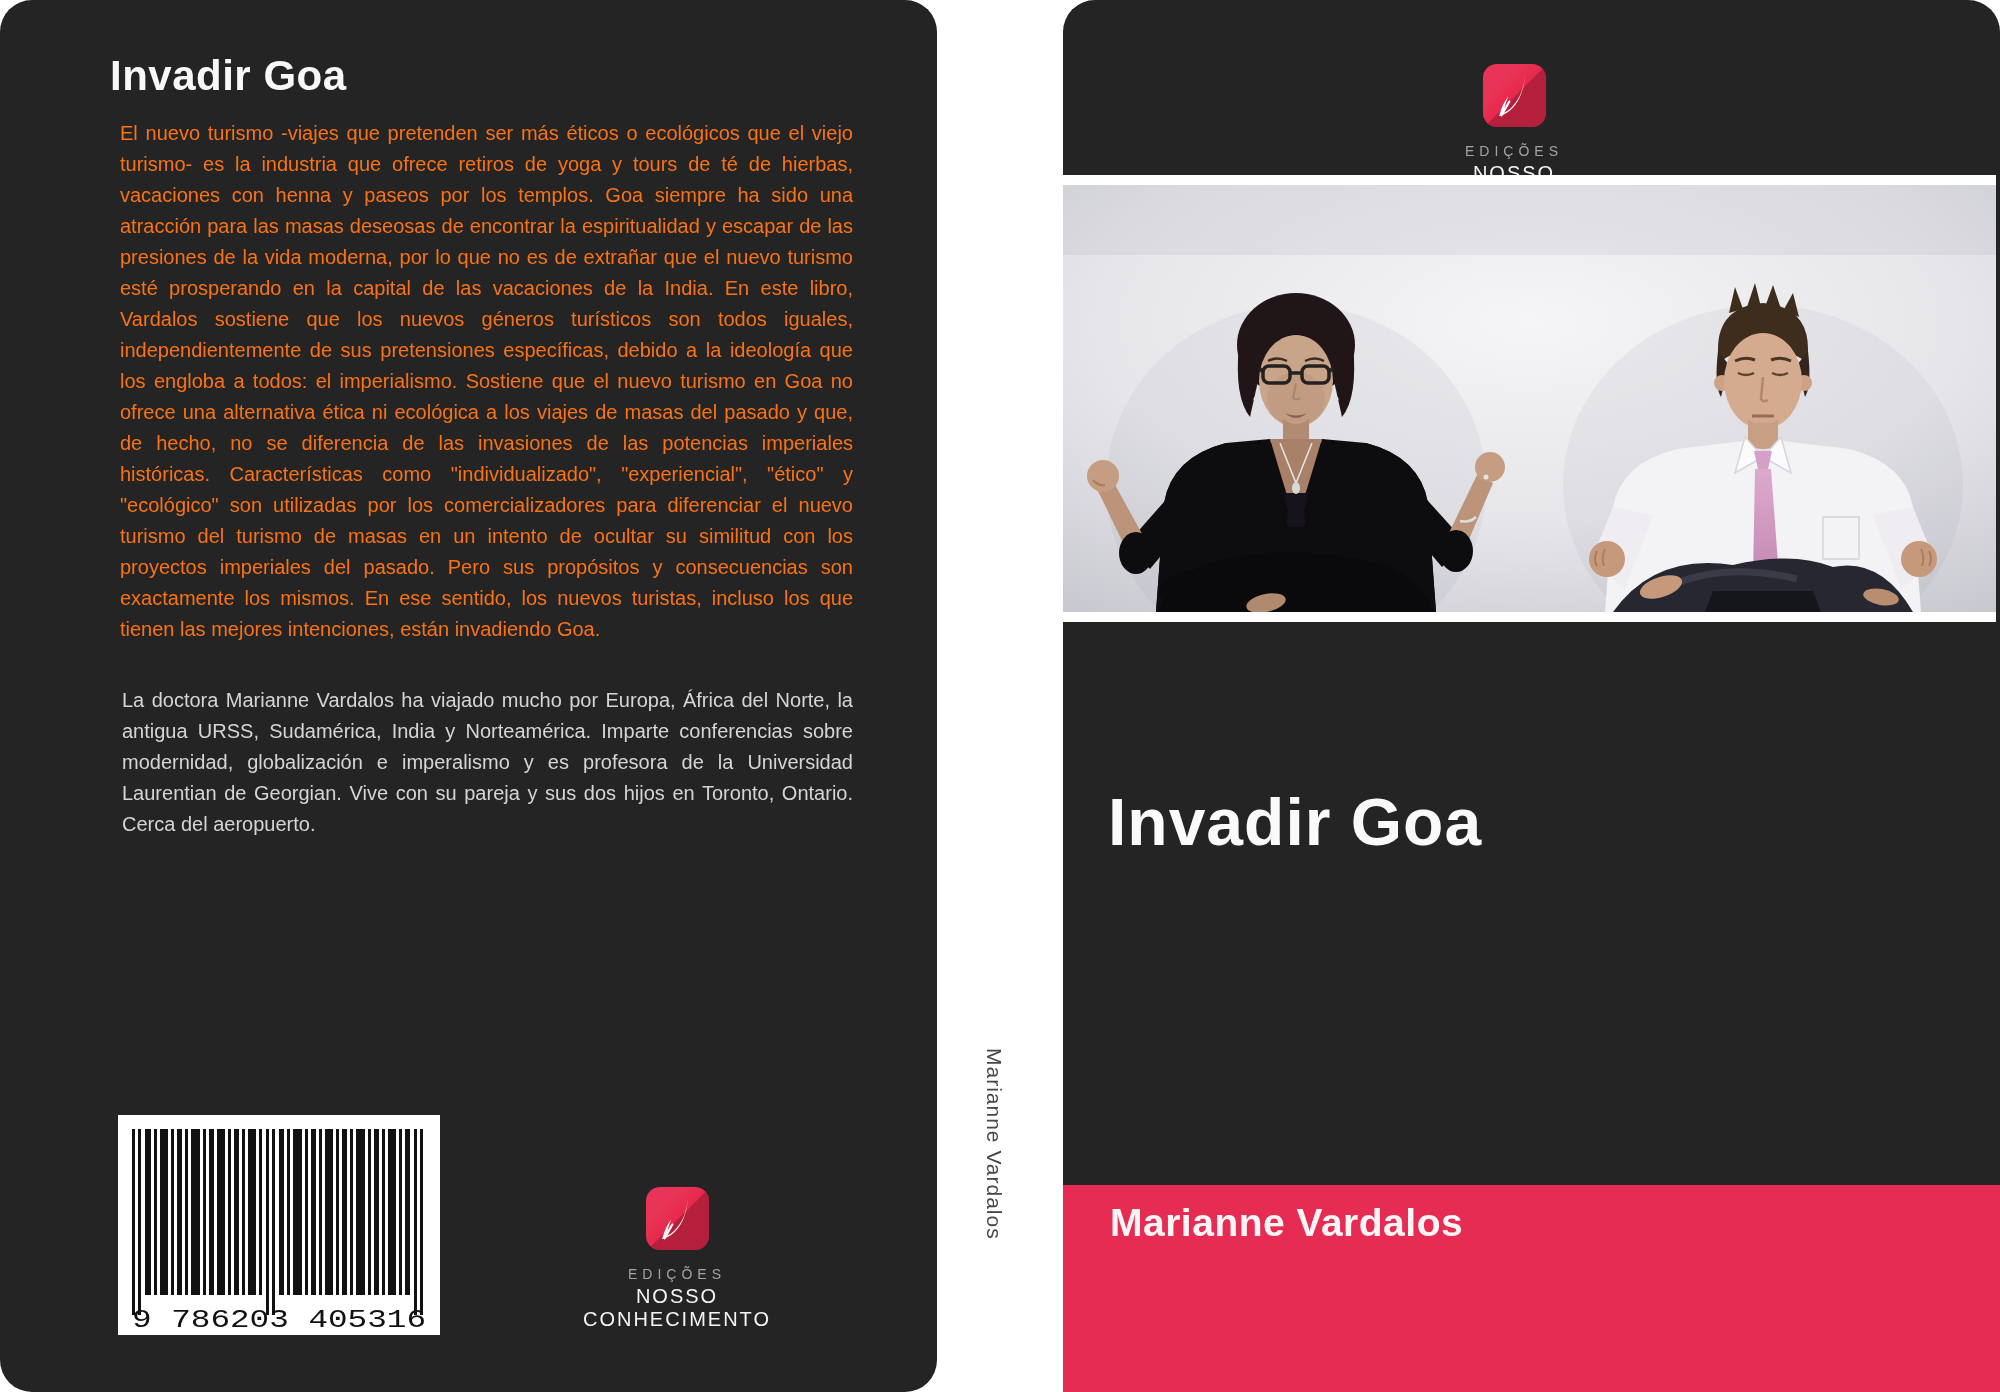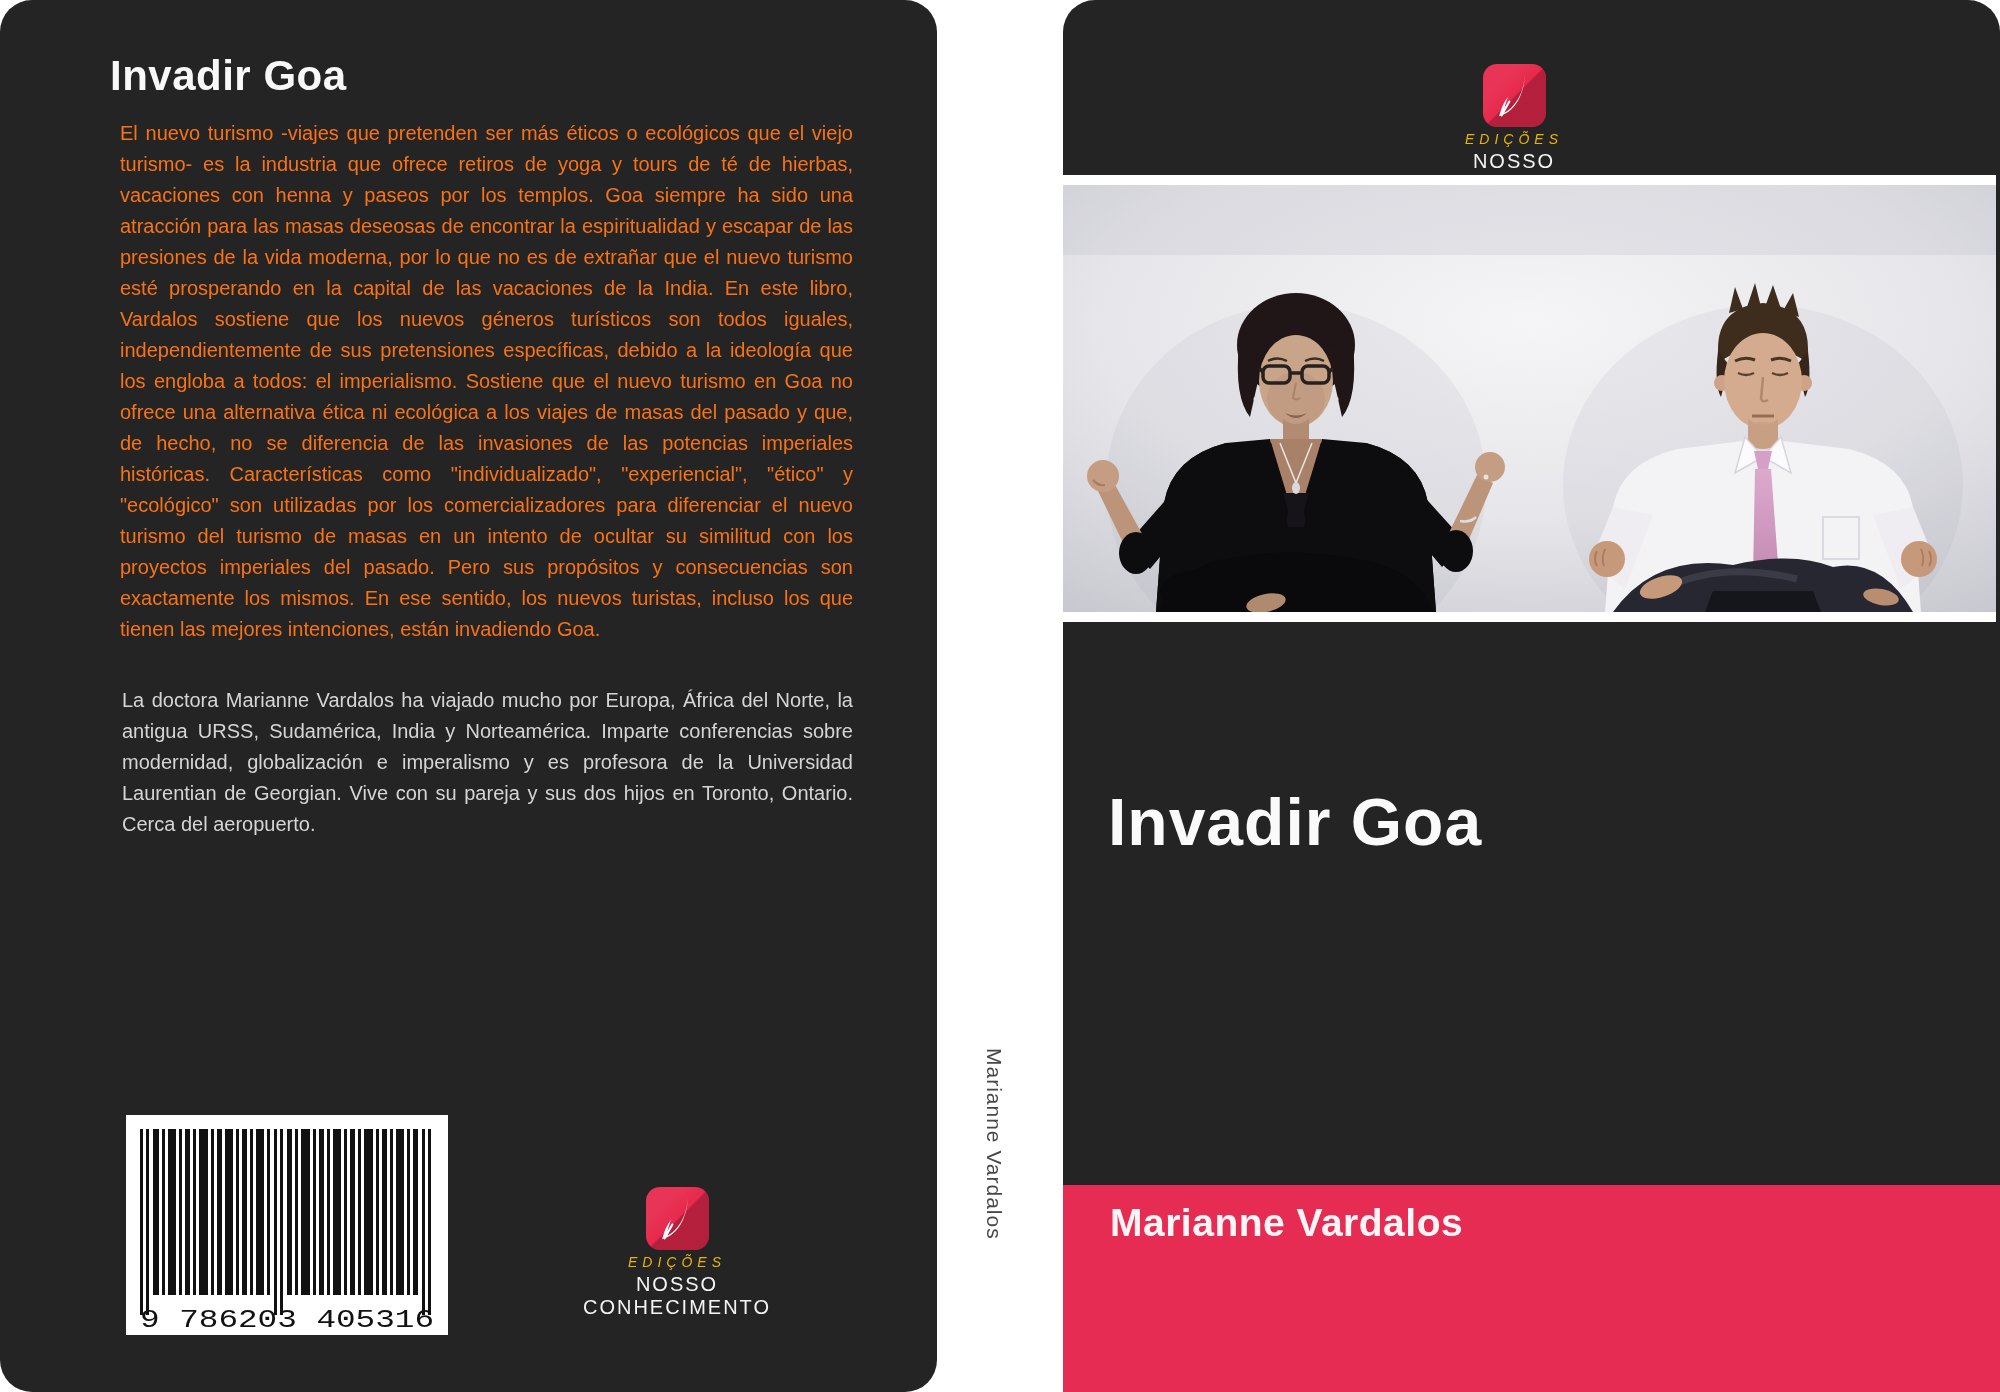--- a/index.html
+++ b/index.html
@@ -24,39 +24,38 @@
     text-align:justify;
   }
   .back-bio{
     position:absolute;left:122px;top:685px;width:731px;
     font-size:20px;line-height:31px;color:#d5d5d5;
     text-align:justify;
   }
   .barcode-box{
     position:absolute;left:118px;top:1115px;width:322px;height:220px;
     background:#fdba74;
-    margin-left:8px;
   }
   .barcode-box svg{display:block;}
 
   
   .logo-block{position:absolute;width:240px;text-align:center;}
   .logo-back{left:557px;top:1187px;}
   .logo-front{left:331px;top:64px;}
   .logo-square{
     position:relative;display:inline-block;width:63px;height:63px;border-radius:14px;
     background:#e7294d;overflow:hidden;
   }
   .logo-square::after{
     content:"";position:absolute;inset:0;border-radius:inherit;
     background:linear-gradient(to bottom right,rgba(255,255,255,.05) 30%,rgba(255,255,255,0) 50%,rgba(0,0,0,.22) 52%);
   }
   .logo-square svg{position:relative;z-index:2;display:block;margin:4px auto 0;}
   .logo-edicoes{
-    margin-top:0;font-size:14px;letter-spacing:5px;color:#eab308;font-style:italic;
+    margin-top:12px;font-size:14px;letter-spacing:5px;color:#a3a3a3;
   }
   .logo-name{
     margin-top:3px;font-size:20px;letter-spacing:2px;color:#f4f4f4;
   }
 
   
   .spine-author{
     position:absolute;left:45px;top:1048px;
     writing-mode:vertical-rl;
     font-size:21px;color:#474747;letter-spacing:1px;

